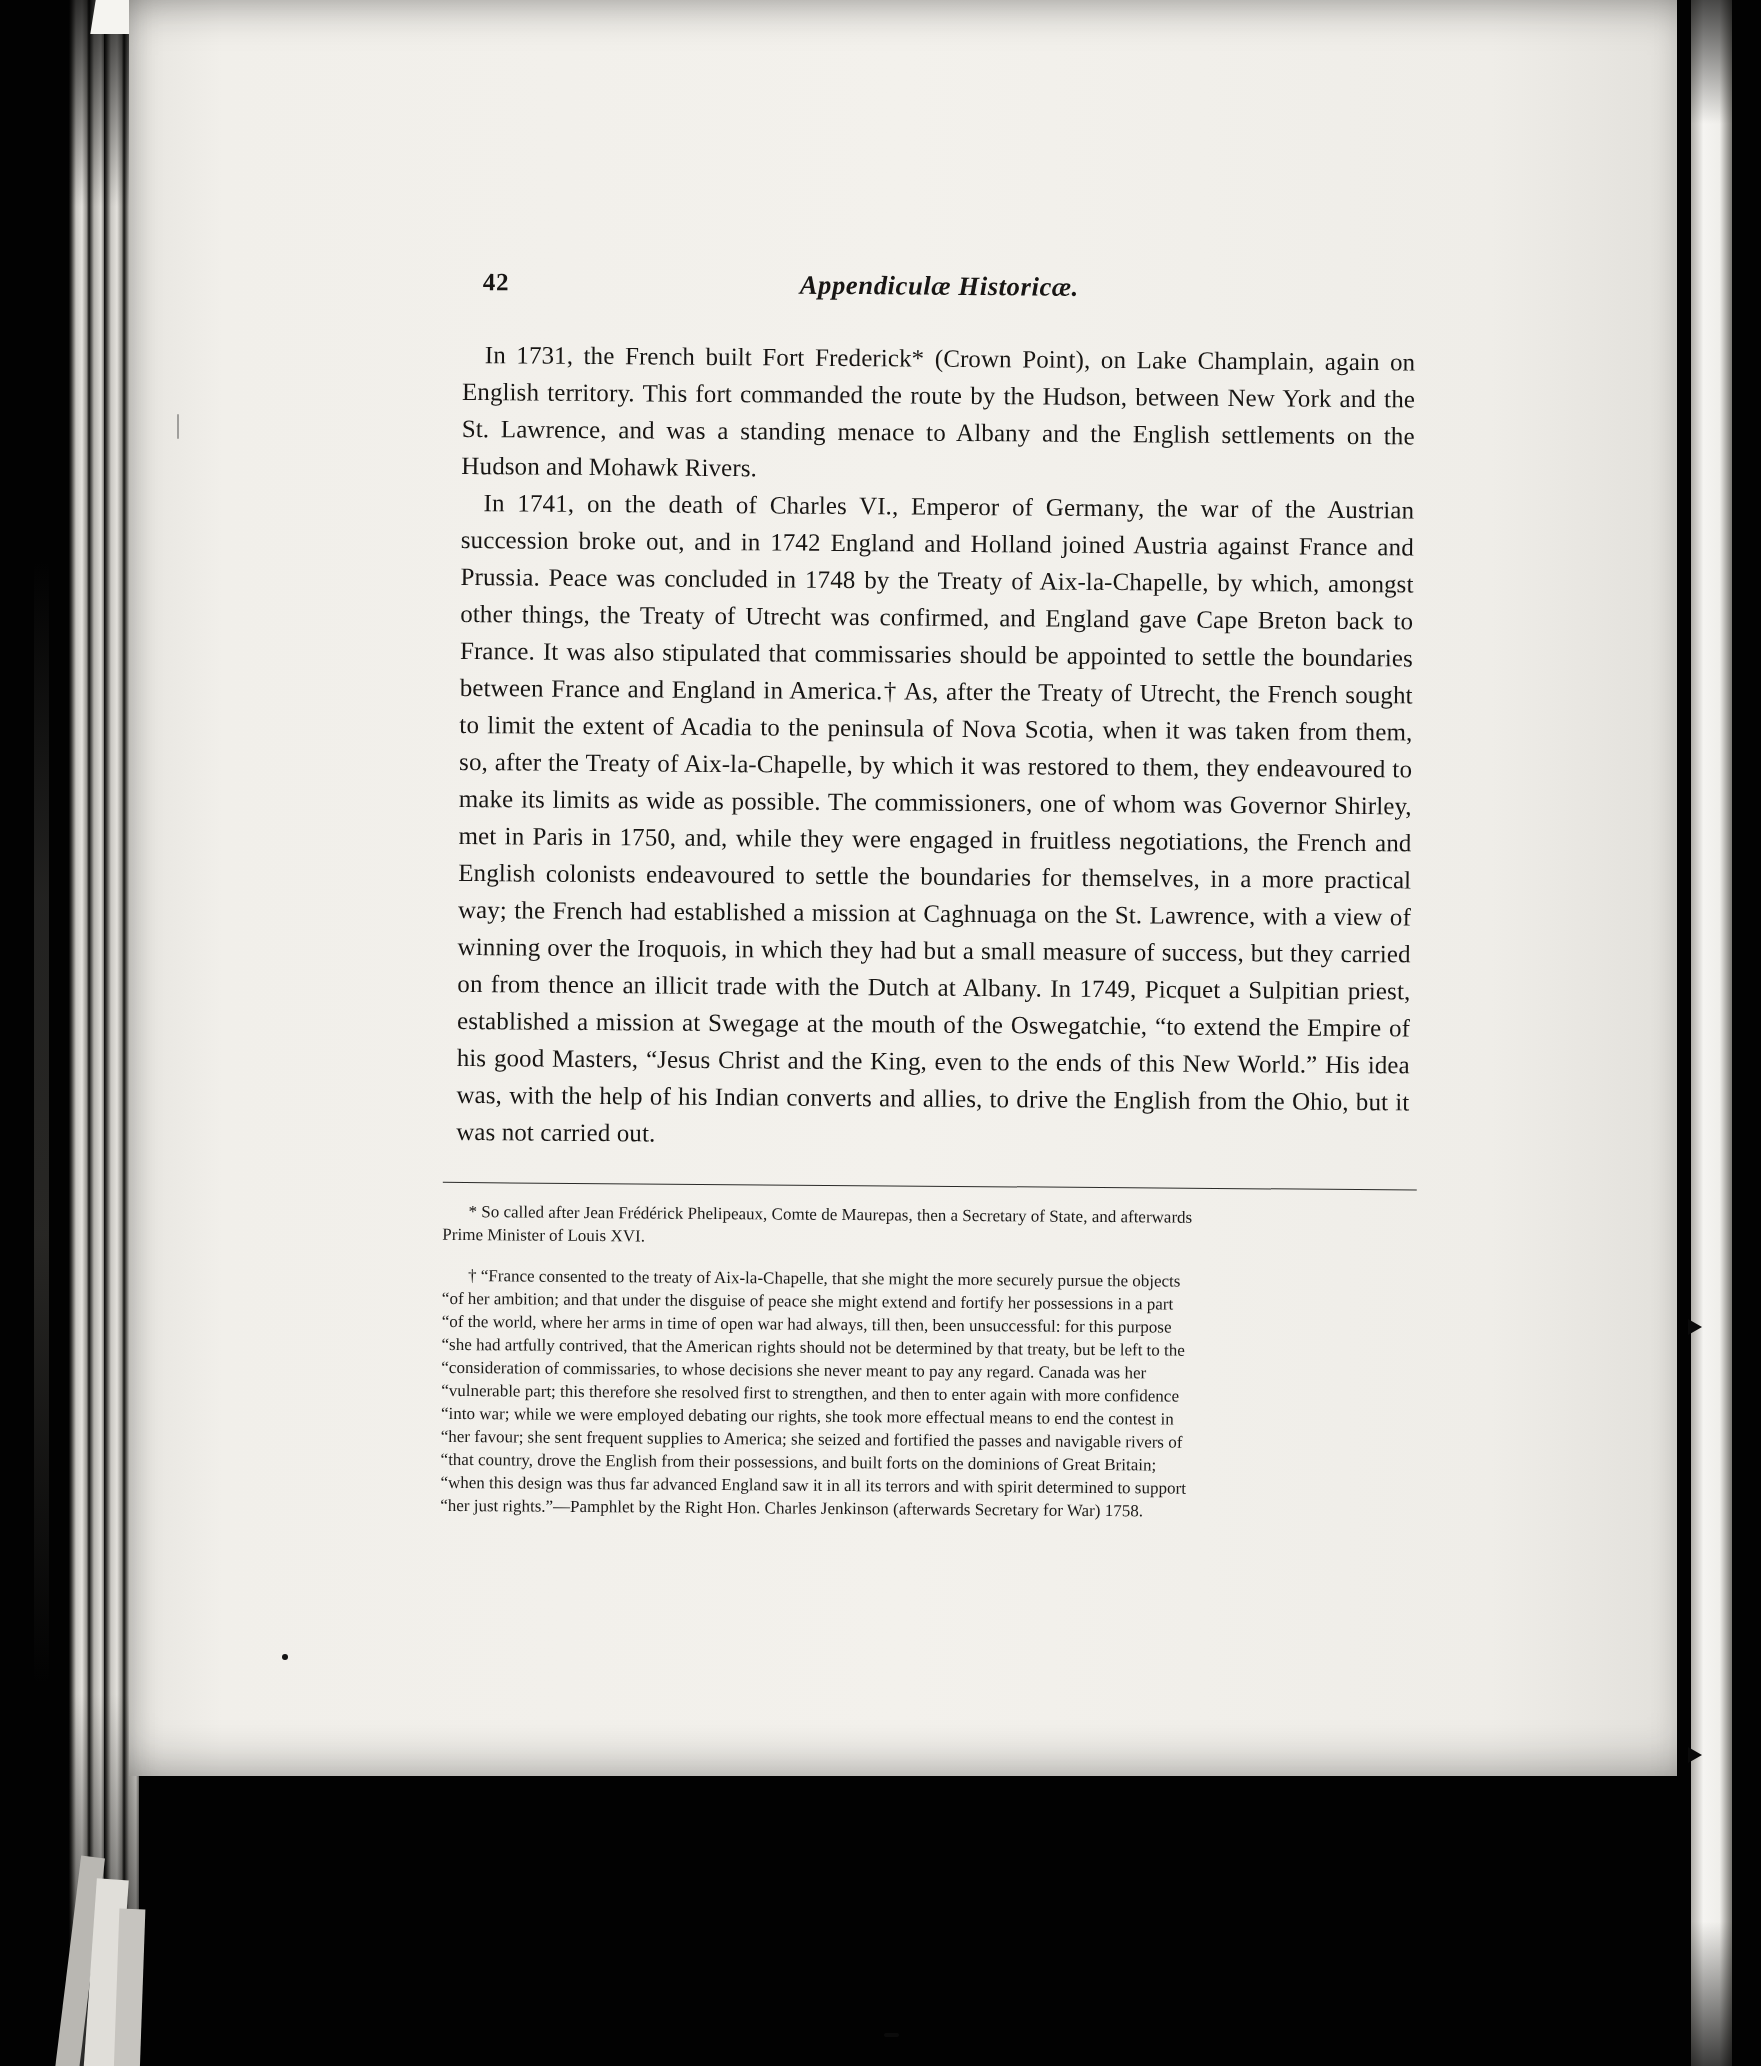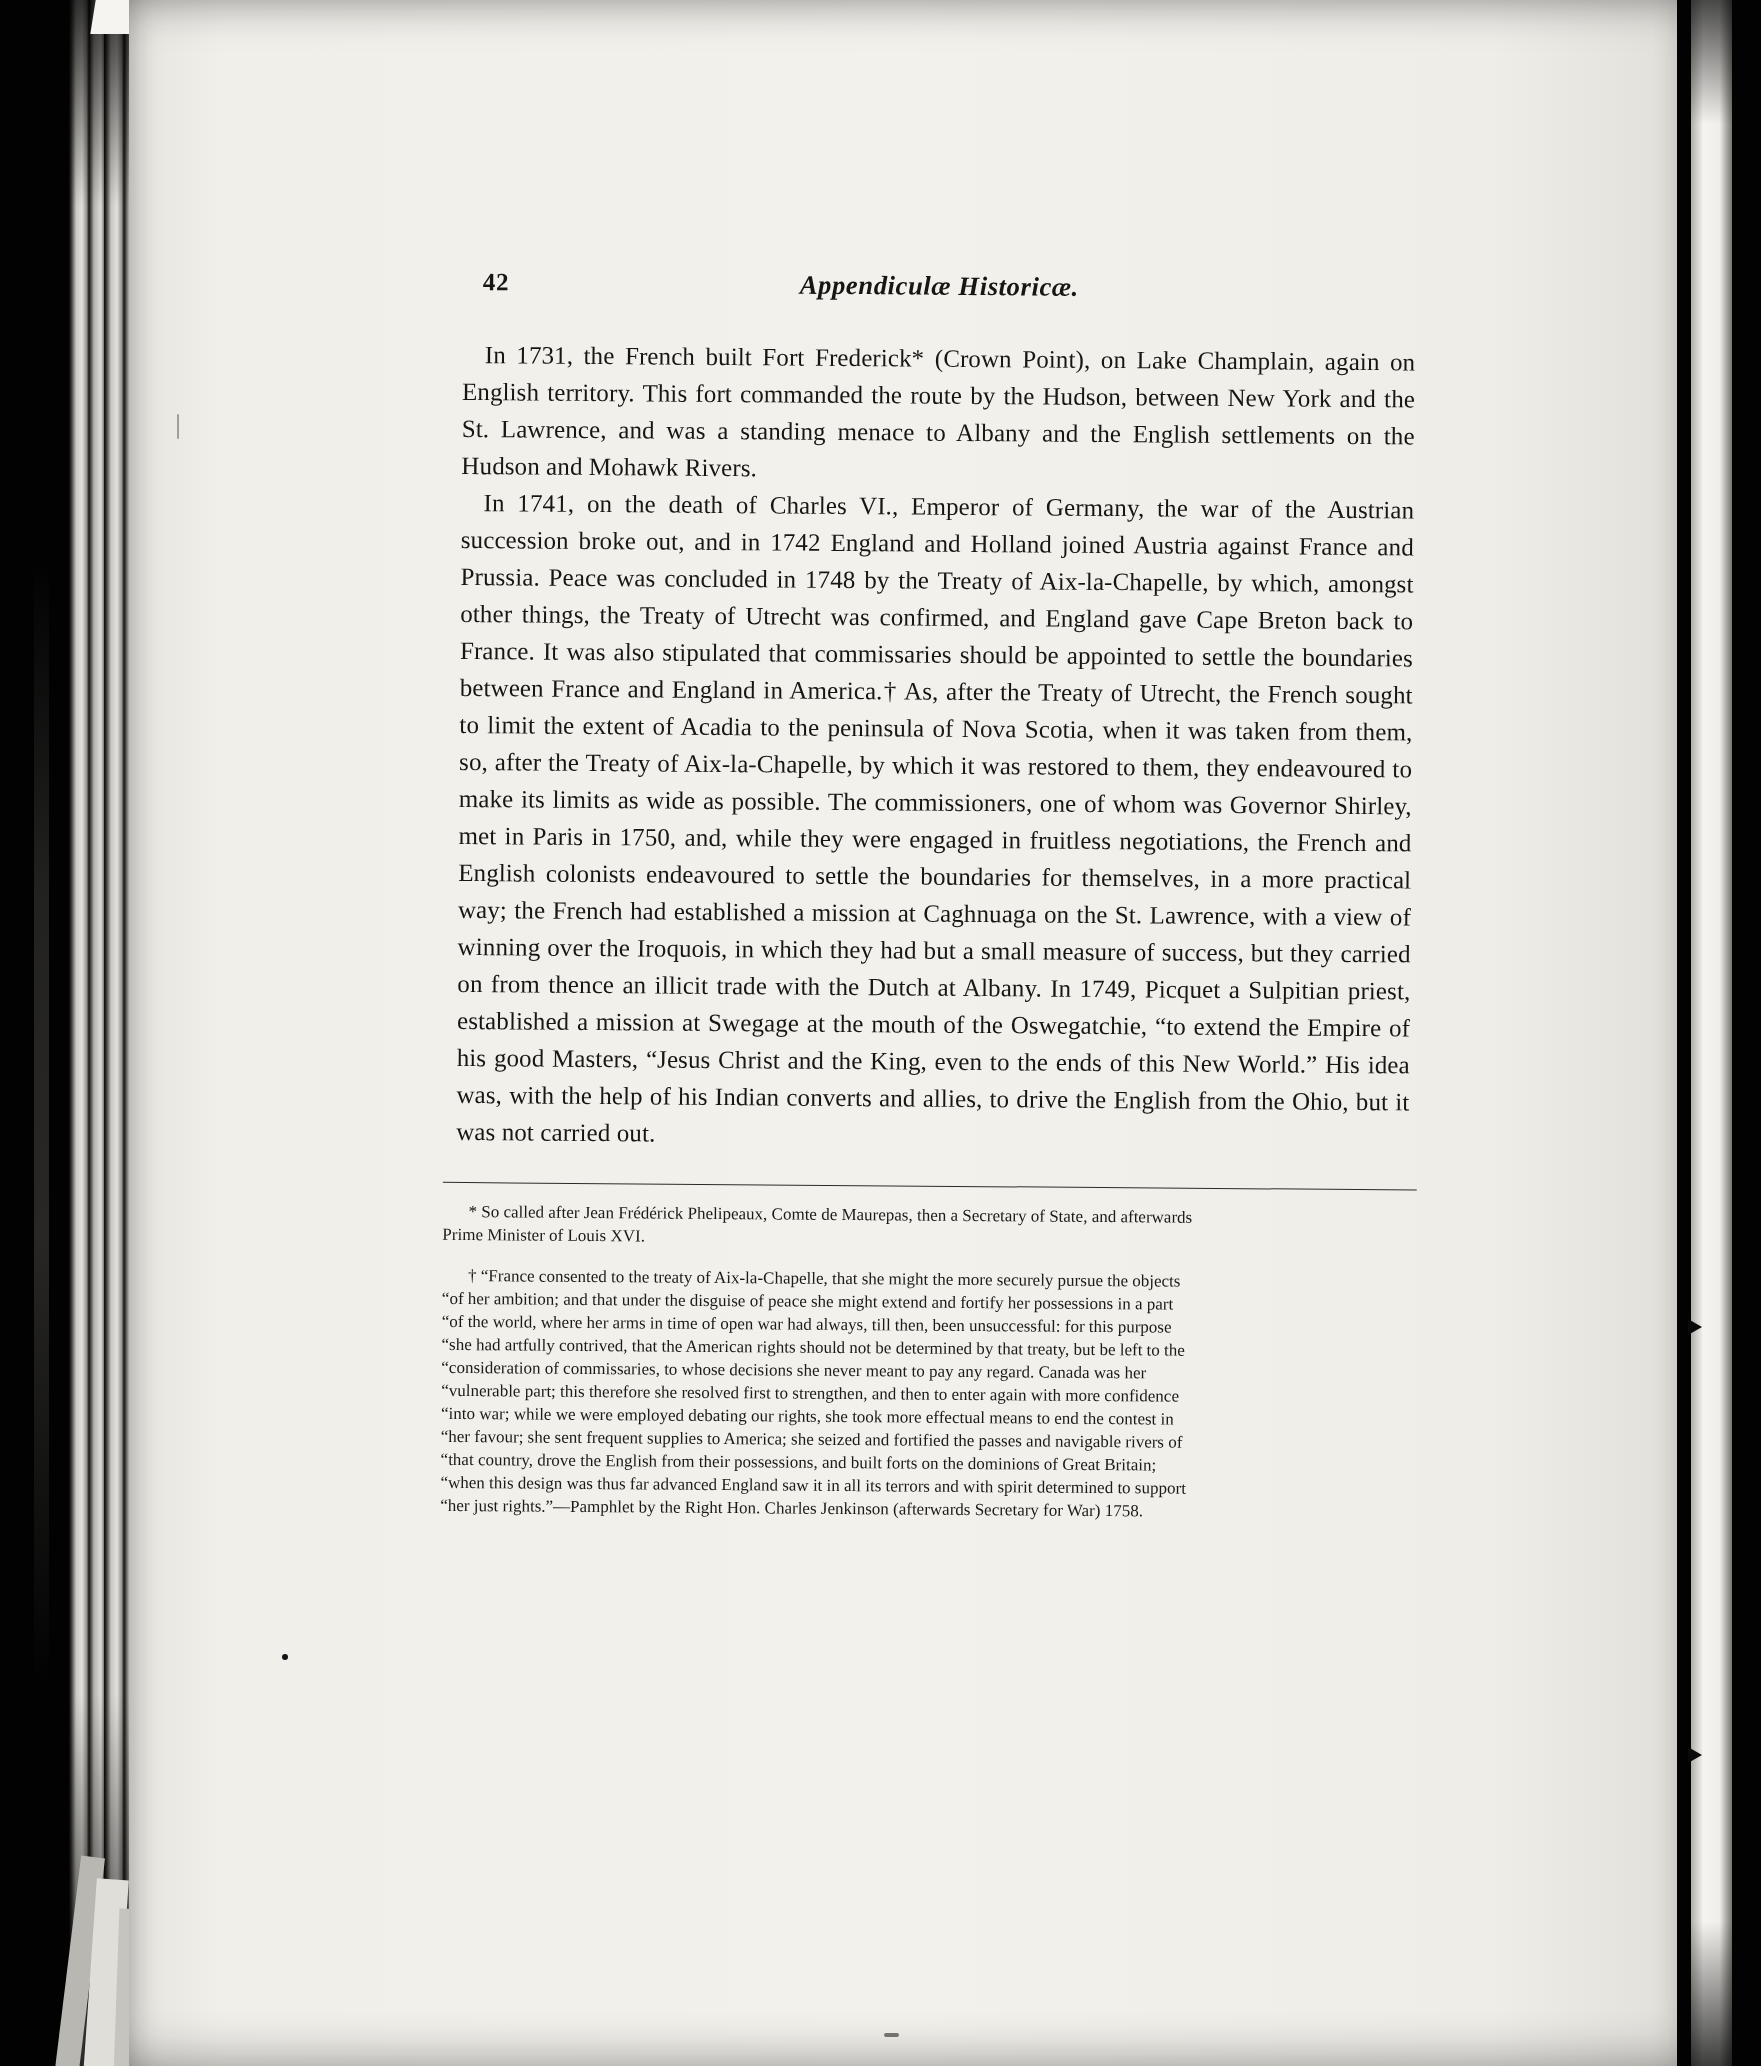--- a/index.html
+++ b/index.html
@@ -52,21 +52,21 @@
     background: #d8d6d1;
   }
   .corner-strip.s1 { left: 66px; top: 1856px; width: 23.6px; height: 248px; transform: rotate(7deg); background:#b9b7b2; }
   .corner-strip.s2 { left: 89px; top: 1879px; width: 32px; height: 225px; transform: rotate(4deg); background:#e0ded9; }
   .corner-strip.s3 { left: 116px; top: 1909px; width: 26px; height: 195px; transform: rotate(2deg); background:#c6c4bf; }
 
   
   .paper {
     position: absolute;
     left: 129px; top: 0;
-    width: 1548px; height: 2066px;
+    width: 1548px; height: 1776px;
     background: linear-gradient(90deg,
       #e6e4df 0%, #f1efea 6%, #f3f1ec 50%, #efede8 88%, #e2e0db 100%);
     box-shadow:
       inset 0 25px 41px -20px rgba(0,0,0,0.35),
       inset 0 -33px 47px -26px rgba(0,0,0,0.32),
       inset 23.6px 0 35px -23.6px rgba(0,0,0,0.18);
   }
 
   
   .content {

